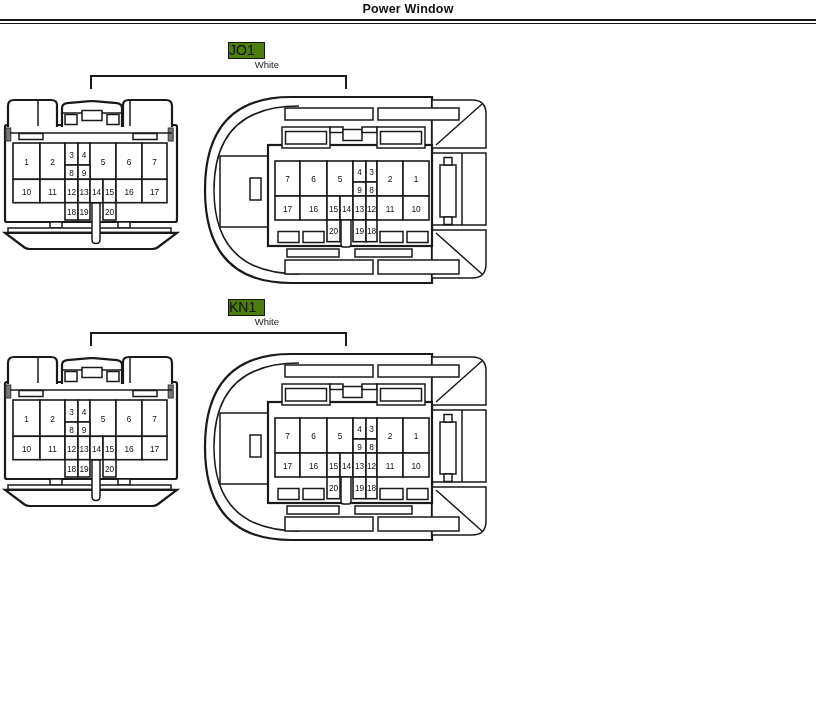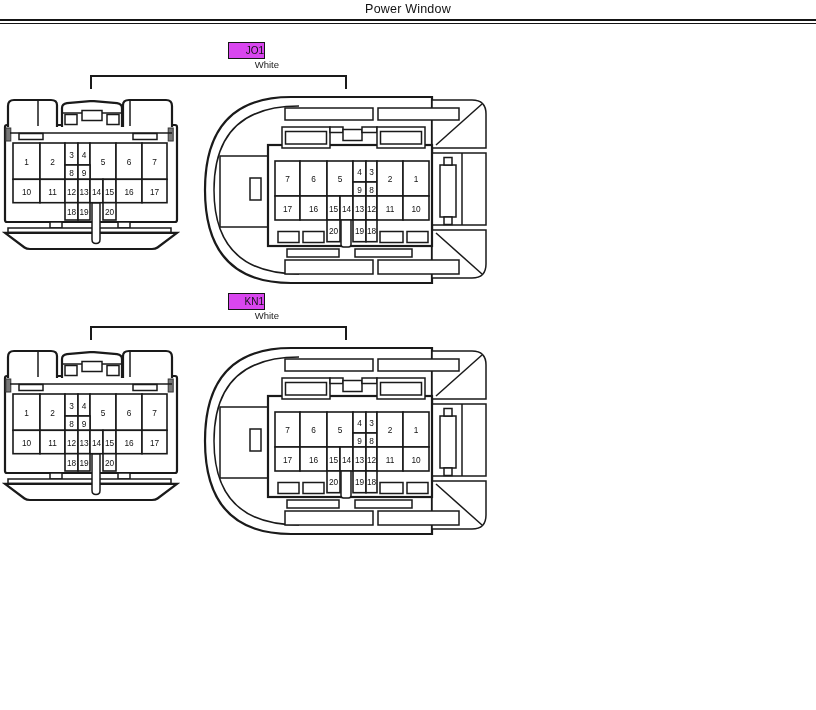--- a/index.html
+++ b/index.html
@@ -1,29 +1,29 @@
 <!DOCTYPE html>
 <html><head>
 <meta charset="utf-8">
 <style>
   html,body{margin:0;padding:0;background:#fff;}
   .page{position:relative;width:816px;height:710px;background:#fff;overflow:hidden;
         font-family:"Liberation Sans",sans-serif;color:#111;}
   .title{position:absolute;left:0;right:0;top:2px;text-align:center;
-         font-size:12.5px;font-weight:normal;letter-spacing:.2px;color:#111;}
+         font-size:12.5px;font-weight:bold;letter-spacing:.2px;color:#111;}
   .rule-thick{position:absolute;left:0;top:19px;width:816px;height:2.4px;background:#151515;}
   .rule-thin{position:absolute;left:0;top:23.2px;width:816px;height:1.1px;background:#151515;}
 
   .group{position:absolute;left:0;width:816px;height:260px;}
   .group.g1{top:42px;}
-  .group.g2{top:293px;}
+  .group.g2{top:299px;}
 
   .code-box{position:absolute;left:228px;top:0;width:35px;height:15px;
-            border:1.6px solid #151515;background:#d946ef;
-            font-size:10px;line-height:15px;text-align:right;}
+            border:1.6px solid #151515;background:#4d7c0f;
+            font-size:14px;line-height:15px;text-align:left;}
   .color-label{position:absolute;left:213px;top:16.5px;width:66px;text-align:right;
                font-size:9.5px;color:#222;}
   .bracket{position:absolute;left:90px;top:33px;width:253px;height:12px;
            border-top:2.2px solid #1a1a1a;border-left:2.2px solid #1a1a1a;
            border-right:2.2px solid #1a1a1a;}
 
   svg{position:absolute;overflow:visible;}
   svg .ln{stroke:#1a1a1a;fill:none;}
   svg .fw{fill:#fff;}
   svg .s2{stroke-width:2.2px;}

